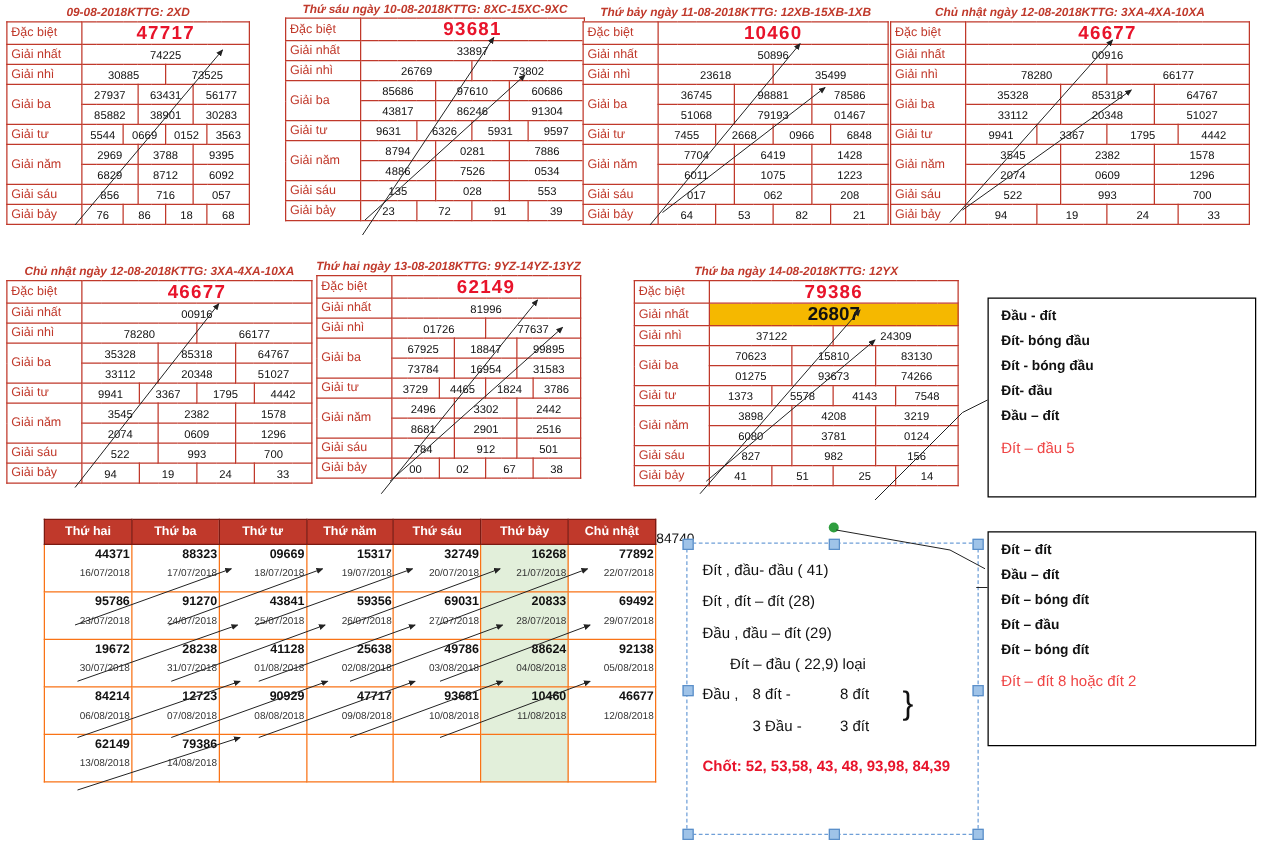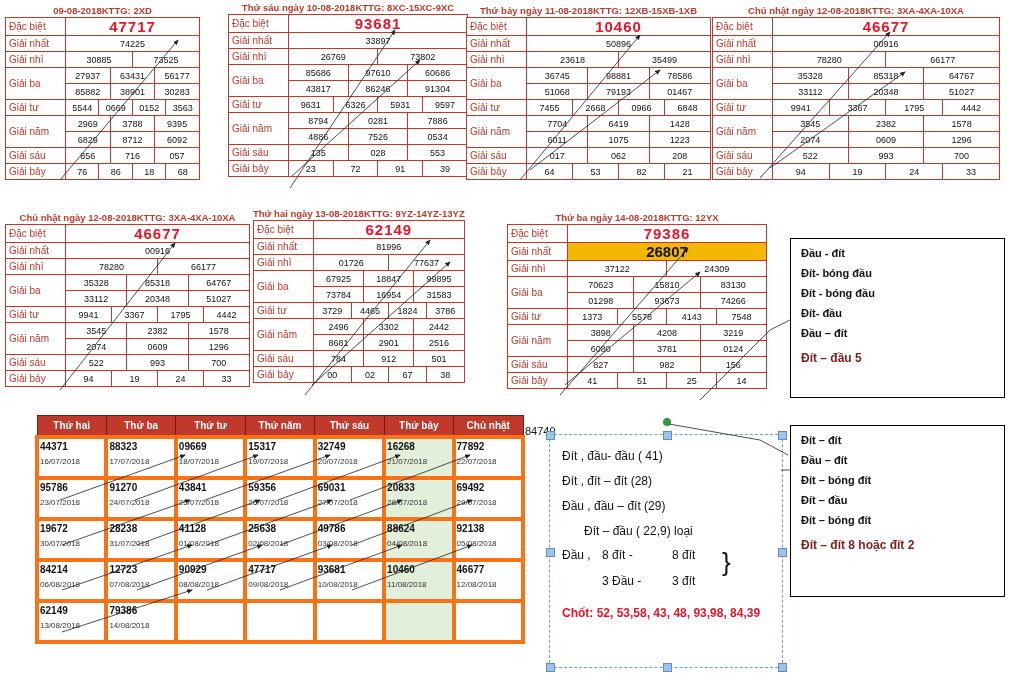--- a/index.html
+++ b/index.html
@@ -38,43 +38,44 @@
     font-weight:bold;
     letter-spacing:1px;
   }
   .lt caption{
     caption-side:top;
     color:#c0392b;
     font-size:9.5px;
     font-weight:bold;
     padding-bottom:1px;
     white-space:nowrap;
+    font-style:italic;
   }
   .lt td.hl{background:#f5b800;color:#111;font-size:15px;font-weight:bold;}
 
   
   .cal{border-collapse:collapse;table-layout:fixed;background:#fff;}
   .cal th{
     background:#c0392b;color:#fff;font-size:10px;font-weight:bold;
     border:1px solid #7b1a12;height:17px;
   }
   .cal td{
-    border:4px solid #f97316;
+    border:1px solid #f97316;
     height:34px;width:72px;
-    text-align:left;vertical-align:top;
+    text-align:right;vertical-align:top;
     font-size:9px;padding-top:2px;
   }
   .cal td .n{display:block;font-size:10px;color:#111;font-weight:bold;}
   .cal td .d{display:block;font-size:8px;color:#333;margin-top:5px;}
   .cal td.sat{background:#e2efda;}
 
   
   .box{border:1px solid #000;background:#fff;}
   .note-line{font-size:11px;color:#111;margin:0 0 8px 0;font-weight:bold;}
-  .note-red{font-size:12px;color:#7f1d1d;font-weight:bold;}
+  .note-red{font-size:12px;color:#ef4444;font-weight:normal;}
 
   
   .sel{border:1px dashed #6f9fd8;background:#fff;}
   .handle{
     position:absolute;width:7px;height:7px;background:#9fc3e8;
     border:1px solid #5b8fc9;
   }
   .sel-line{font-size:12px;color:#111;margin:0;white-space:nowrap;}
   .sel-red{color:#e8142b;font-weight:bold;}
   .brace{font-size:26px;line-height:22px;color:#111;}
@@ -473,21 +474,21 @@
           <td colspan="6">37122</td>
           <td colspan="6">24309</td>
         </tr>
         <tr>
           <td class="lbl" rowspan="2">Giải ba</td>
           <td colspan="4">70623</td>
           <td colspan="4">15810</td>
           <td colspan="4">83130</td>
         </tr>
         <tr>
-          <td colspan="4">01298</td>
+          <td colspan="4">01275</td>
           <td colspan="4">93673</td>
           <td colspan="4">74266</td>
         </tr>
         <tr>
           <td class="lbl">Giải tư</td>
           <td colspan="3">1373</td>
           <td colspan="3">5578</td>
           <td colspan="3">4143</td>
           <td colspan="3">7548</td>
         </tr>

